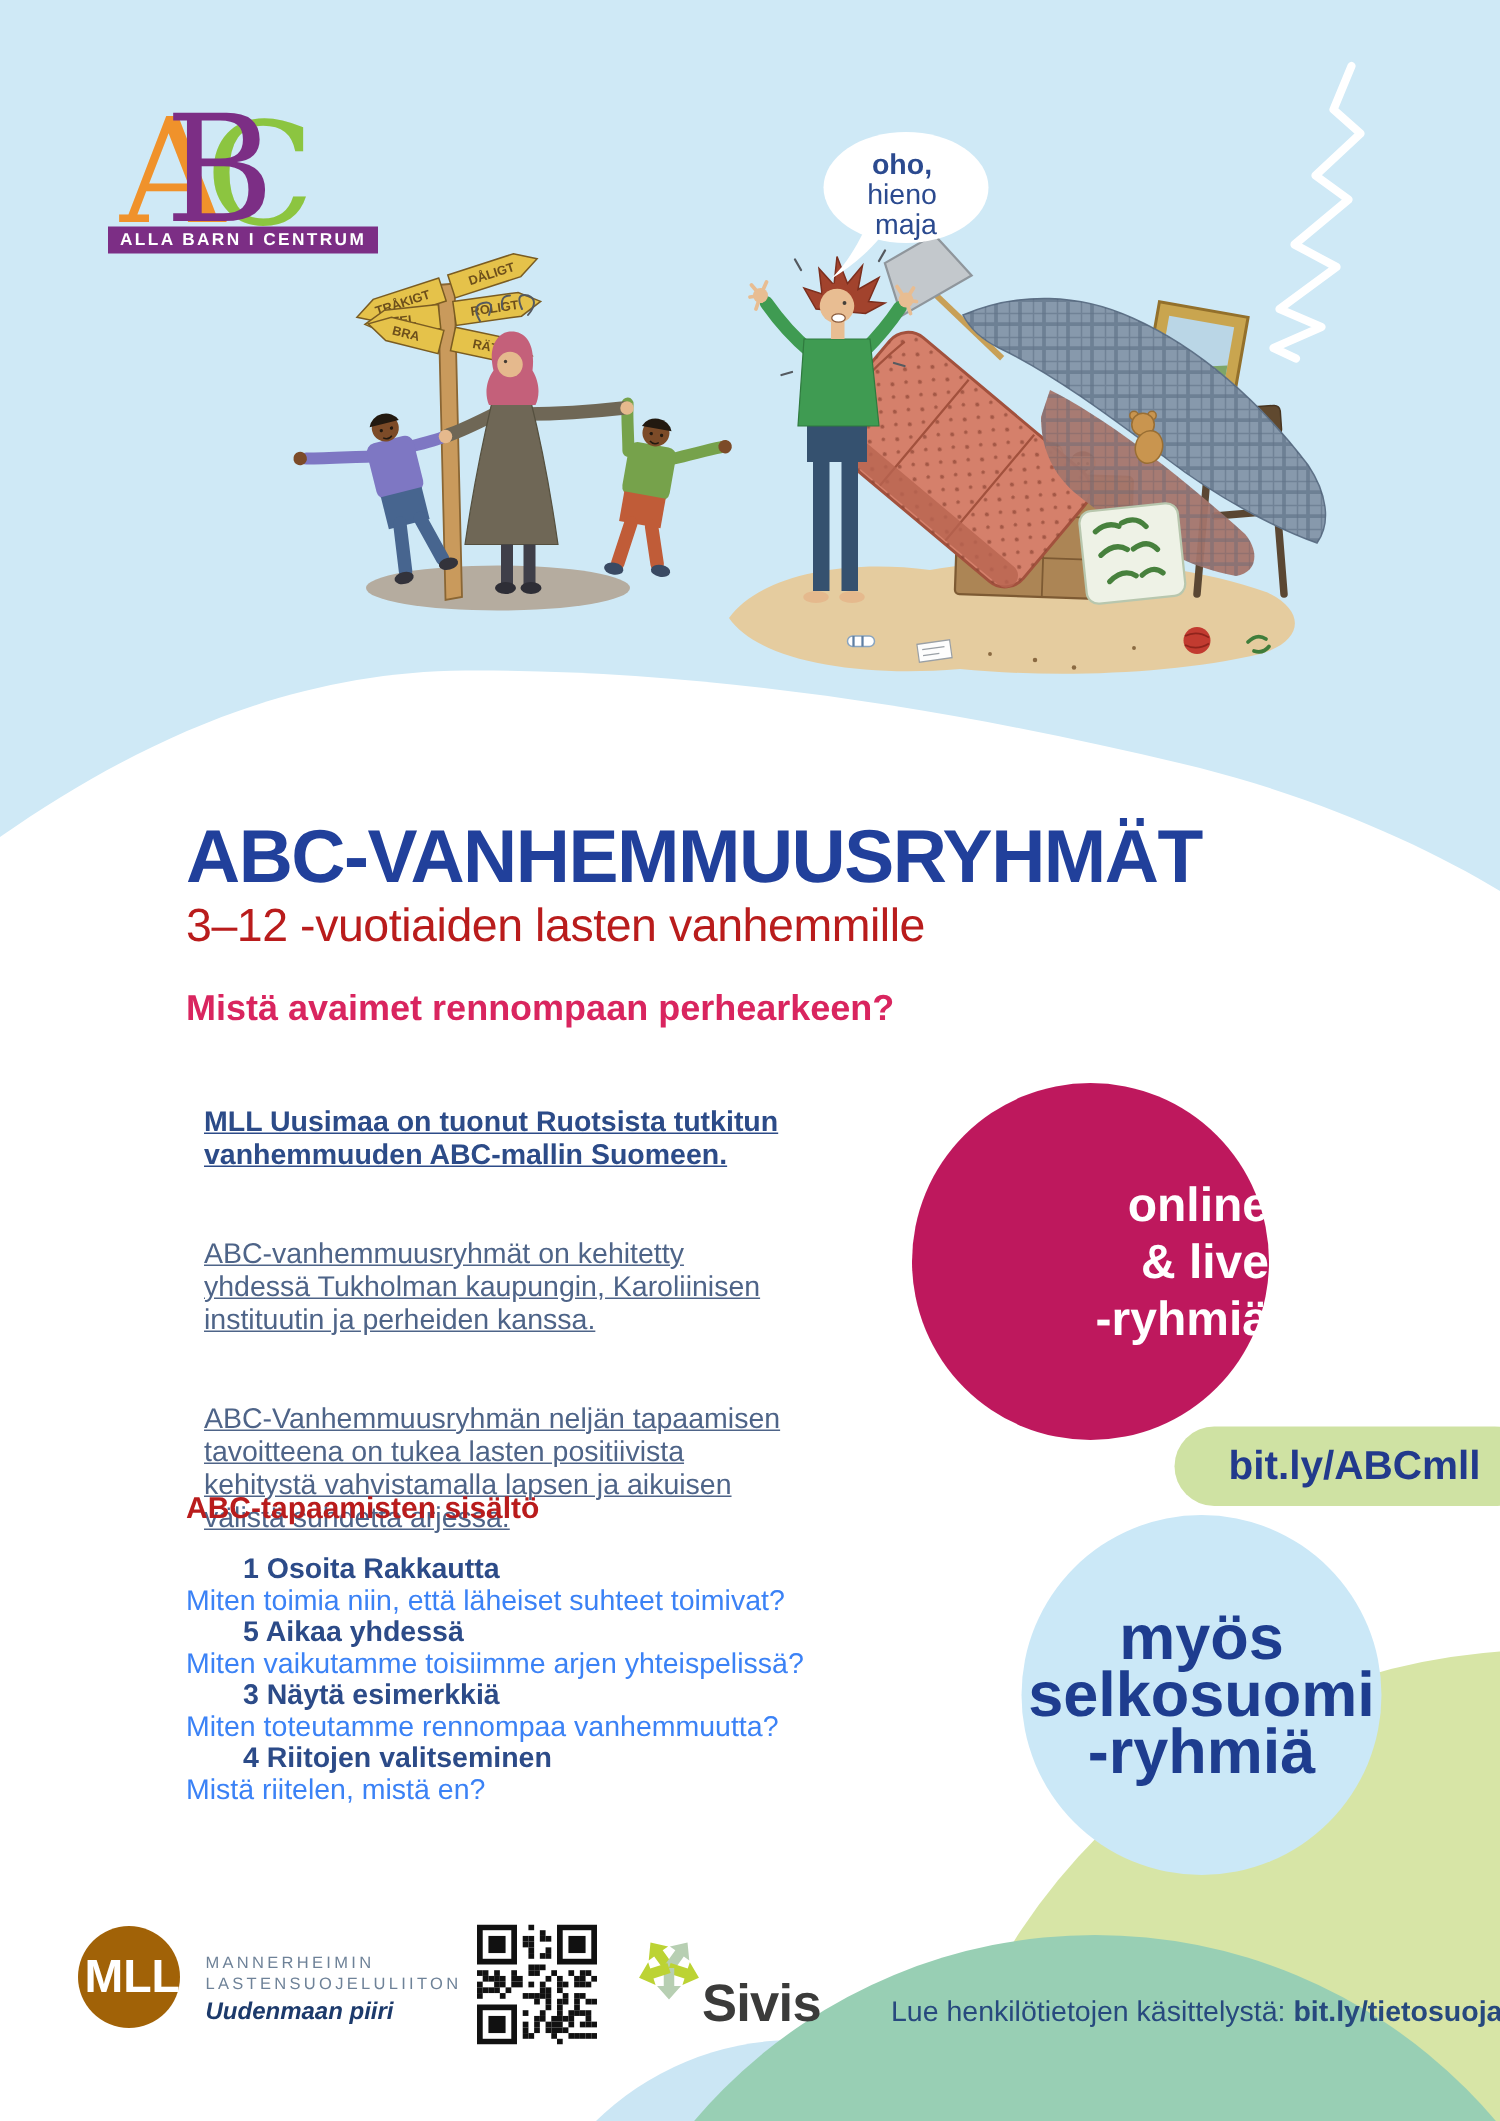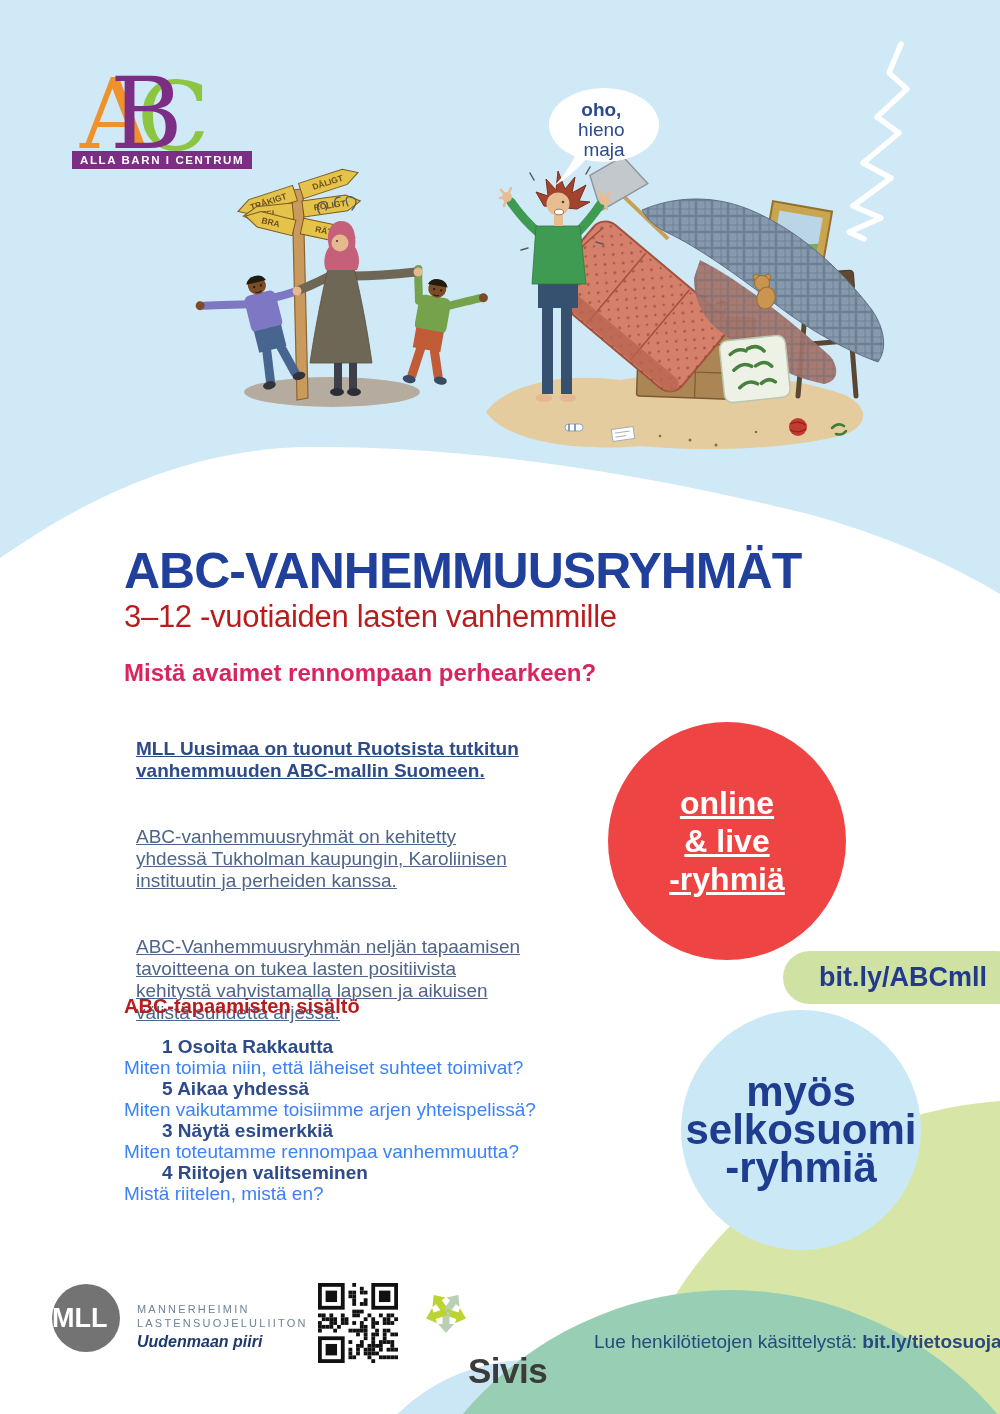--- a/index.html
+++ b/index.html
@@ -24,38 +24,38 @@
   
   .paras{left:124px;top:716px;width:500px;font-size:19px;line-height:22px;color:#4e6488;white-space:pre-line;}
   .paras p{margin:0 0 22px 12px;text-decoration:underline;}
   .paras p.lead{font-weight:bold;color:#2c4b88;}
   .subhead{left:124px;top:995px;font-size:20px;font-weight:bold;color:#b91c1c;}
   .list{left:124px;top:1036px;font-size:19px;line-height:21px;}
   .li-t{font-weight:bold;color:#2c4b88;white-space:nowrap;margin-left:38px;}
   .li-q{color:#3b82f6;white-space:nowrap;}
 
   
-  .online-circle{left:608px;top:722px;width:238px;height:238px;border-radius:50%;background:#ef4444;
-      color:#fff;display:flex;flex-direction:column;align-items:center;justify-content:center;
-      font-size:32px;font-weight:bold;line-height:38px;text-align:center;text-decoration:underline;}
+  .online-circle{left:608px;top:722px;width:238px;height:238px;border-radius:50%;background:#be185d;
+      color:#fff;display:flex;flex-direction:column;align-items:flex-end;justify-content:center;
+      font-size:32px;font-weight:bold;line-height:38px;text-align:center;}
   .pill{left:783px;top:951px;width:240px;height:53px;border-radius:27px;background:#cfe2a3;
       display:flex;align-items:center;justify-content:center;font-size:27px;font-weight:bold;color:#223a8c;}
   .selko-circle{left:681px;top:1010px;width:240px;height:240px;border-radius:50%;background:#cbe8f7;
       color:#1e3d8f;display:flex;flex-direction:column;align-items:center;justify-content:center;
       font-size:42px;font-weight:bold;line-height:38px;text-align:center;}
 
   
-  .mll-circle{left:52px;top:1284px;width:68px;height:68px;border-radius:50%;background:#737373;color:#fff;
-      display:flex;align-items:center;justify-content:flex-start;font-size:27px;font-weight:bold;}
+  .mll-circle{left:52px;top:1284px;width:68px;height:68px;border-radius:50%;background:#a16207;color:#fff;
+      display:flex;align-items:center;justify-content:flex-end;font-size:31px;font-weight:bold;}
   .mll-text{left:137px;top:1302px;}
   .mll-org{font-size:11px;letter-spacing:2.2px;color:#6e8298;line-height:14px;}
   .mll-region{font-size:16px;font-weight:bold;font-style:italic;color:#1c3a6b;margin-top:3px;}
   .qr{left:318px;top:1283px;width:80px;height:80px;background:#fff;}
   .sivis-icon{left:420px;top:1284px;}
-  .sivis-text{left:468px;top:1316px;font-size:35px;font-weight:bold;color:#3b3b3a;letter-spacing:-0.5px;margin-top:35px;}
+  .sivis-text{left:468px;top:1316px;font-size:35px;font-weight:bold;color:#3b3b3a;letter-spacing:-0.5px;}
   .privacy{left:594px;top:1331px;font-size:19px;color:#27497e;white-space:nowrap;}
   .privacy b{font-weight:bold;}
 </style>
 </head>
 <body>
 
 <div class="poster">
 
   <svg class="abs" style="left:0;top:0" width="1000" height="652" viewBox="0 0 1000 652">
     <defs>

